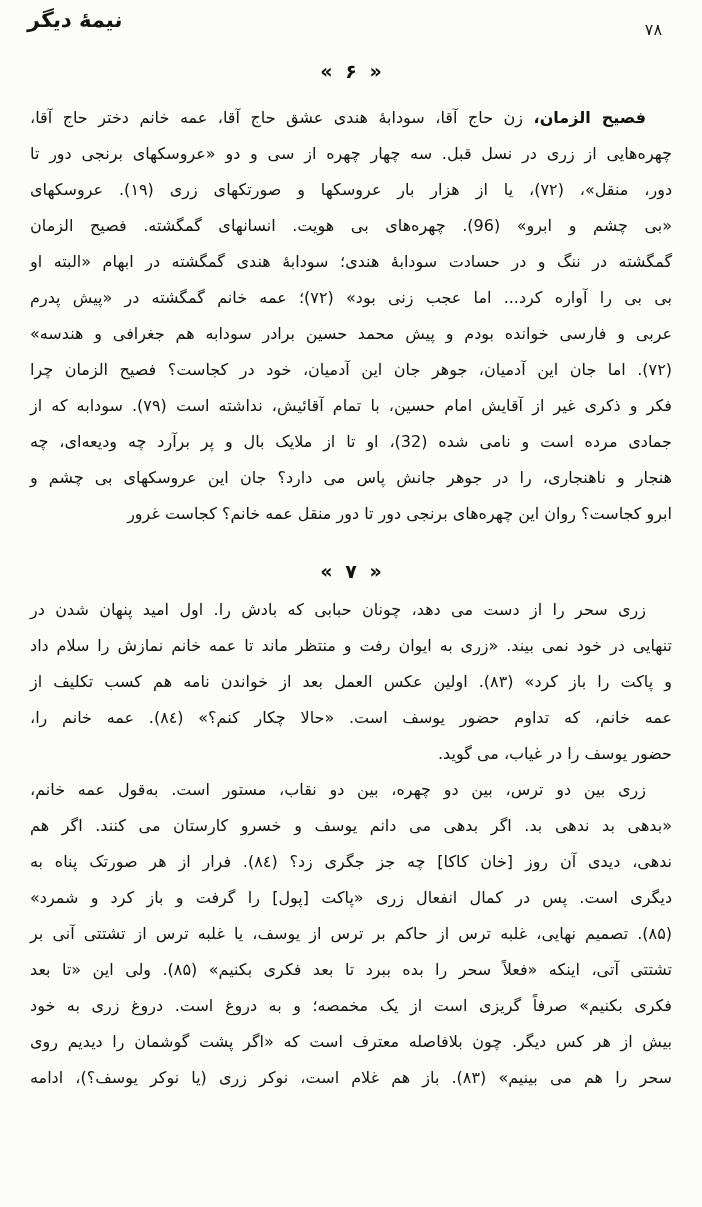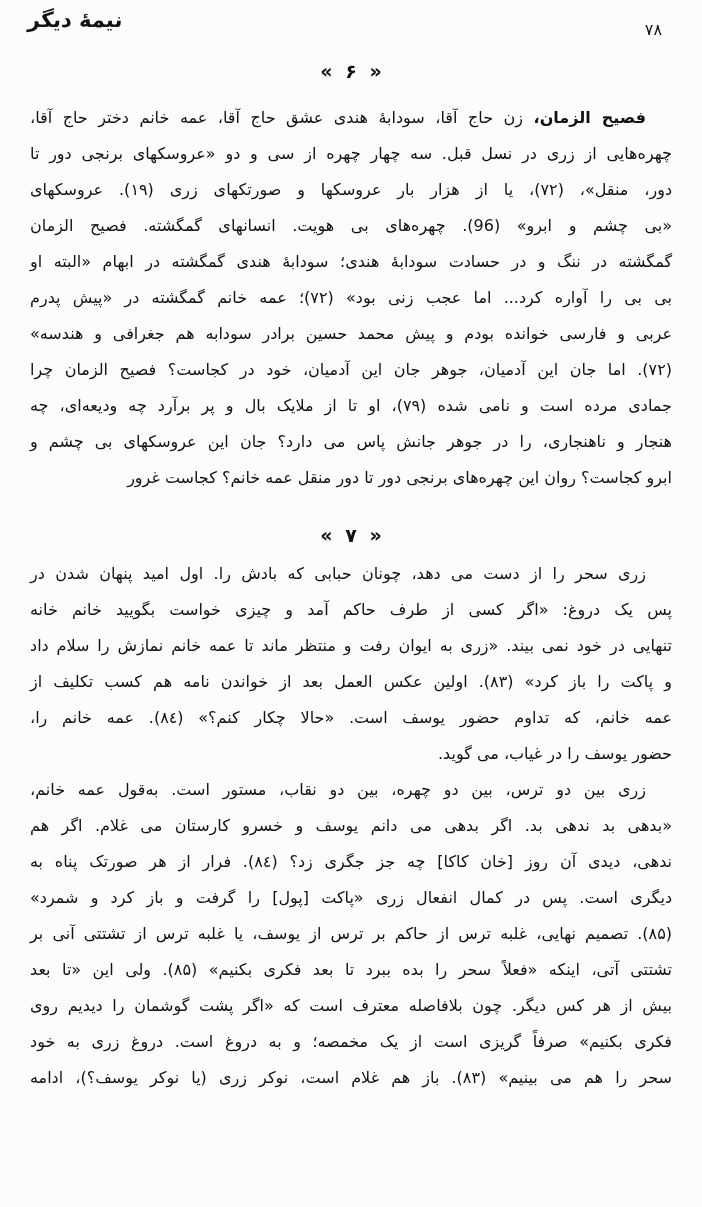--- a/index.html
+++ b/index.html
@@ -88,47 +88,47 @@
     <section class="paragraph" dir="rtl">
       <div class="pline first-line"><b class="lead">فصیح الزمان،</b><span> زن حاج آقا، سودابۀ هندی عشق حاج آقا، عمه خانم دختر حاج آقا،</span></div>
       <div class="plines endalign">
           <div class="pline">چهره‌هایی از زری در نسل قبل. سه چهار چهره از سی و دو «عروسکهای برنجی دور تا</div>
           <div class="pline">دور، منقل»، (۷۲)، یا از هزار بار عروسکها و صورتکهای زری (۱۹). عروسکهای</div>
           <div class="pline">«بی چشم و ابرو» (96). چهره‌های بی هویت. انسانهای گمگشته. فصیح الزمان</div>
           <div class="pline">گمگشته در ننگ و در حسادت سودابۀ هندی؛ سودابۀ هندی گمگشته در ابهام «البته او</div>
           <div class="pline">بی بی را آواره کرد... اما عجب زنی بود» (۷۲)؛ عمه خانم گمگشته در «پیش پدرم</div>
           <div class="pline">عربی و فارسی خوانده بودم و پیش محمد حسین برادر سودابه هم جغرافی و هندسه»</div>
           <div class="pline">(۷۲). اما جان این آدمیان، جوهر جان این آدمیان، خود در کجاست؟ فصیح الزمان چرا</div>
-          <div class="pline">جمادی مرده است و نامی شده (۷۹)، او تا از ملایک بال و پر برآرد چه ودیعه‌ای، چه</div>
+          <div class="pline">فکر و ذکری غیر از آقایش امام حسین، با تمام آقائیش، نداشته است (۷۹). سودابه که از</div>
+          <div class="pline">جمادی مرده است و نامی شده (32)، او تا از ملایک بال و پر برآرد چه ودیعه‌ای، چه</div>
           <div class="pline">هنجار و ناهنجاری، را در جوهر جانش پاس می دارد؟ جان این عروسکهای بی چشم و</div>
           <div class="pline">ابرو کجاست؟ روان این چهره‌های برنجی دور تا دور منقل عمه خانم؟ کجاست غرور</div>
         </div>
     </section>
 
     <h2 class="section-heading h7">« ۷ »</h2>
 
     <section class="paragraph" dir="rtl">
       <div class="pline first-line">زری سحر را از دست می دهد، چونان حبابی که بادش را. اول امید پنهان شدن در</div>
       <div class="plines endalign">
-          <div class="pline">پس یک دروغ: «اگر کسی از طرف حاکم آمد و چیزی خواست بگویید خانم خانه</div>
           <div class="pline">تنهایی در خود نمی بیند. «زری به ایوان رفت و منتظر ماند تا عمه خانم نمازش را سلام داد</div>
           <div class="pline">و پاکت را باز کرد» (۸۳). اولین عکس العمل بعد از خواندن نامه هم کسب تکلیف از</div>
           <div class="pline">عمه خانم، که تداوم حضور یوسف است. «حالا چکار کنم؟» (۸٤). عمه خانم را،</div>
           <div class="pline">حضور یوسف را در غیاب، می گوید.</div>
         </div>
     </section>
 
     <section class="paragraph" dir="rtl">
       <div class="pline first-line">زری بین دو ترس، بین دو چهره، بین دو نقاب، مستور است. به‌قول عمه خانم،</div>
       <div class="plines">
-          <div class="pline">«بدهی بد ندهی بد. اگر بدهی می دانم یوسف و خسرو کارستان می غلام. اگر هم</div>
+          <div class="pline">«بدهی بد ندهی بد. اگر بدهی می دانم یوسف و خسرو کارستان می کنند. اگر هم</div>
           <div class="pline">ندهی، دیدی آن روز [خان کاکا] چه جز جگری زد؟ (۸٤). فرار از هر صورتک پناه به</div>
           <div class="pline">دیگری است. پس در کمال انفعال زری «پاکت [پول] را گرفت و باز کرد و شمرد»</div>
           <div class="pline">(۸۵). تصمیم نهایی، غلبه ترس از حاکم بر ترس از یوسف، یا غلبه ترس از تشتتی آنی بر</div>
           <div class="pline">تشتتی آتی، اینکه «فعلاً سحر را بده ببرد تا بعد فکری بکنیم» (۸۵). ولی این «تا بعد</div>
+          <div class="pline">فکری بکنیم» صرفاً گریزی است از یک مخمصه؛ و به دروغ است. دروغ زری به خود</div>
           <div class="pline">بیش از هر کس دیگر. چون بلافاصله معترف است که «اگر پشت گوشمان را دیدیم روی</div>
-          <div class="pline">فکری بکنیم» صرفاً گریزی است از یک مخمصه؛ و به دروغ است. دروغ زری به خود</div>
           <div class="pline">سحر را هم می بینیم» (۸۳). باز هم غلام است، نوکر زری (یا نوکر یوسف؟)، ادامه</div>
         </div>
     </section>
 
   </main>
 </div>
 
 </body></html>

